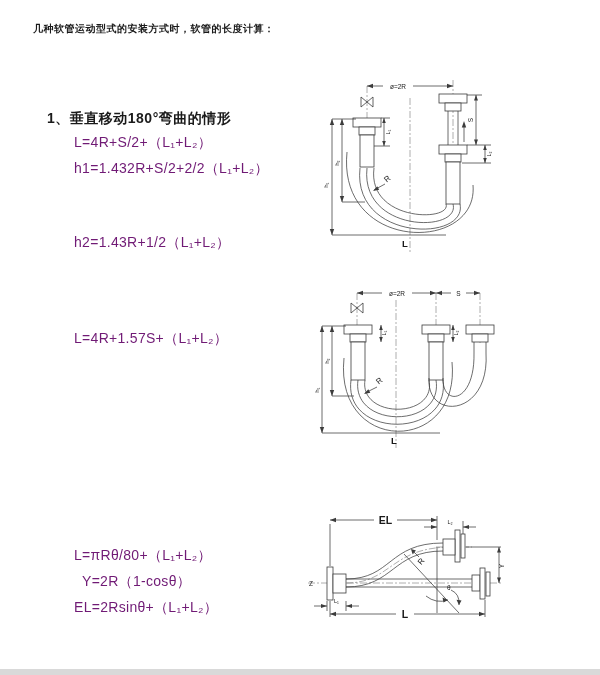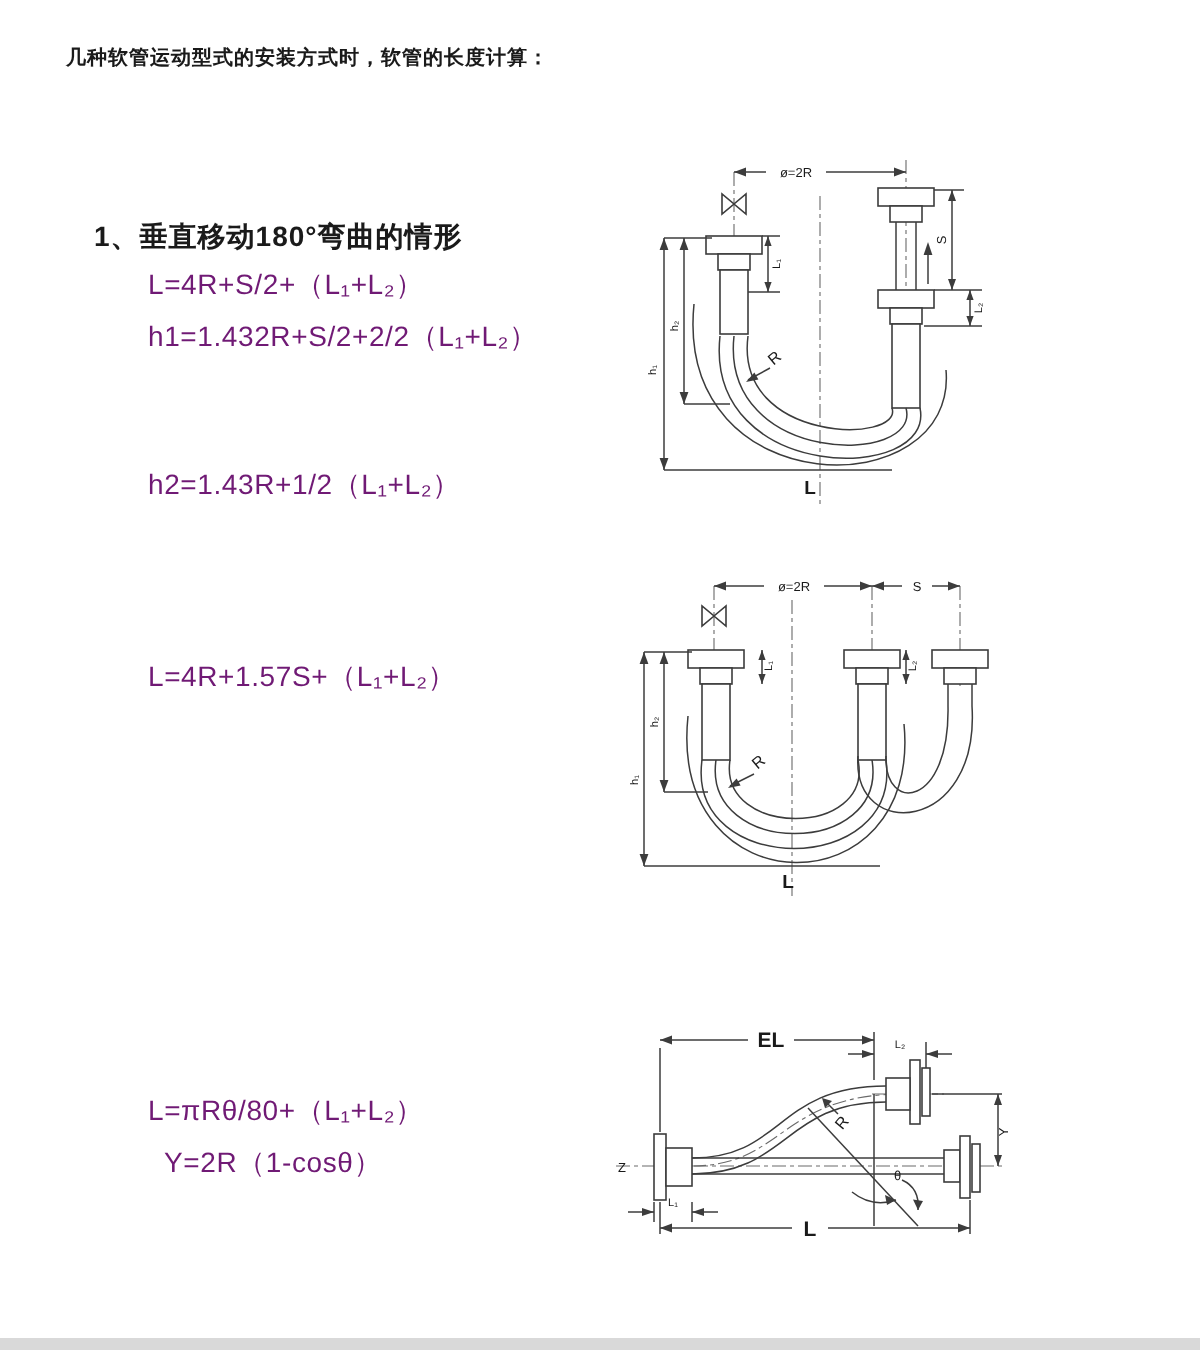--- a/index.html
+++ b/index.html
@@ -36,20 +36,21 @@
 
   <div class="sec-head" id="s1h">1、垂直移动180°弯曲的情形</div>
   <div class="formula" id="s1f0">L=4R+S/2+（L₁+L₂）</div>
   <div class="formula" id="s1f1">h1=1.432R+S/2+2/2（L₁+L₂）</div>
   <div class="formula" id="s1f2">h2=1.43R+1/2（L₁+L₂）</div>
 
   <div class="formula" id="s2f0">L=4R+1.57S+（L₁+L₂）</div>
 
   <div class="formula" id="s3f0">L=πRθ/80+（L₁+L₂）</div>
   <div class="formula" id="s3f1">Y=2R（1-cosθ）</div>
+  <div class="formula" id="s3f2">EL=2Rsinθ+（L₁+L₂）</div>
 
   <svg id="dg1" class="dg" width="295" height="190" viewBox="305 70 295 190">
     <defs>
       <pattern id="br1" width="3.5" height="3.5" patternUnits="userSpaceOnUse">
         <path d="M0 3.5 L3.5 0 M0 0 L3.5 3.5" stroke="#777" stroke-width="0.5"></path>
       </pattern>
     </defs>
 
     <line class="cl" x1="367" y1="86" x2="367" y2="135"></line>
     <line class="cl" x1="453" y1="80" x2="453" y2="160"></line>

